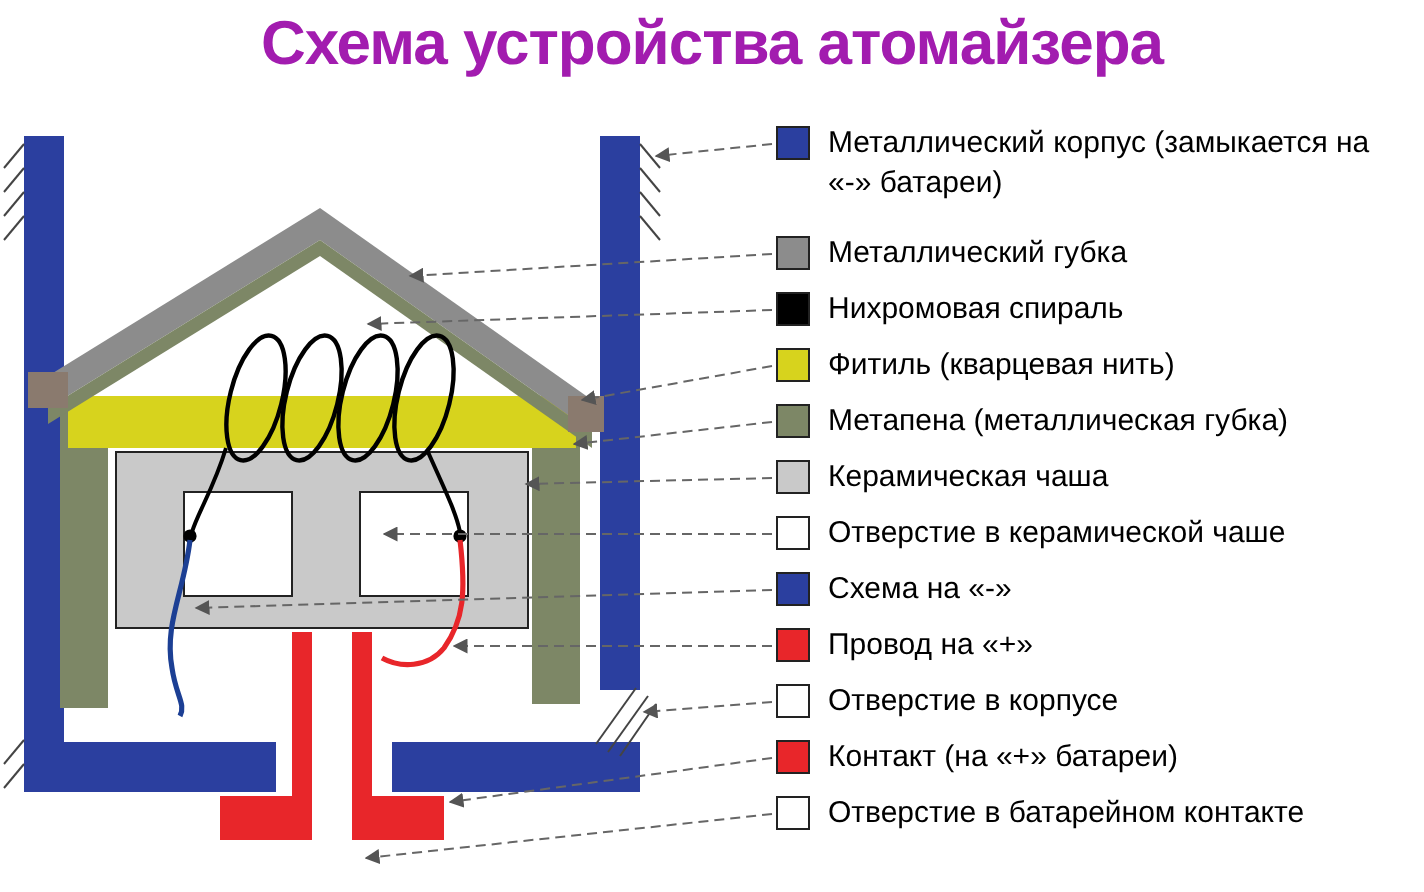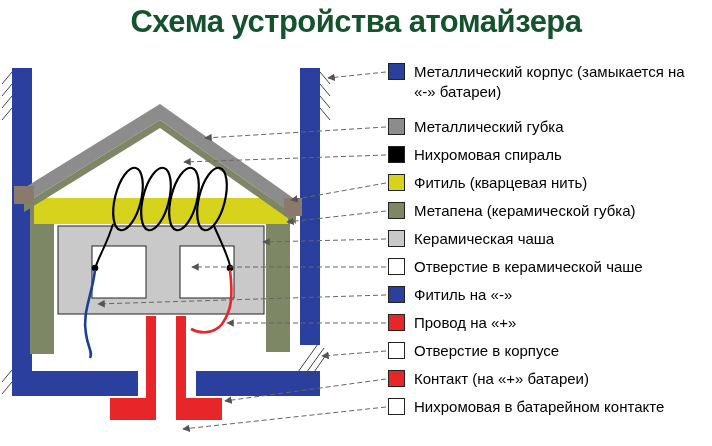--- a/index.html
+++ b/index.html
@@ -1,20 +1,20 @@
 <!DOCTYPE html>
 <html><head>
 <meta charset="utf-8">
 <style>
   * { margin:0; padding:0; box-sizing:border-box; }
   html,body { width:712px; height:446px; }
   body { font-family:"Liberation Sans", sans-serif; background:#fff; }
   #canvas { position:relative; width:712px; height:446px; overflow:hidden; background:#fff; }
   .page-title { position:absolute; top:4px; left:0; width:100%; text-align:center;
-                font-size:31px; font-weight:bold; color:#14532d; letter-spacing:-0.5px; }
+                font-size:31px; font-weight:bold; color:#a21caf; letter-spacing:-0.5px; }
   #diagram-svg { position:absolute; top:0; left:0; }
   .legend { position:absolute; left:388px; top:0; width:322px; height:446px; }
   .legend-item { position:absolute; left:0; display:flex; align-items:flex-start; width:322px; }
   .swatch { width:17px; height:17px; border:1px solid #222; margin-right:9px;
             flex:0 0 17px; margin-top:1px; background:#fff; }
   .legend-label { font-size:15px; line-height:20px; color:#000; }
 </style>
 </head>
 <body>
 
@@ -123,45 +123,45 @@
     <div class="legend-item" style="top:173px">
       <span class="swatch" style="background-color: rgb(215, 211, 29);"></span>
       <span class="legend-label">Фитиль (кварцевая нить)</span>
     </div>
     <div class="legend-item" style="top:145px">
       <span class="swatch" style="background-color: rgb(0, 0, 0);"></span>
       <span class="legend-label">Нихромовая спираль</span>
     </div>
     <div class="legend-item" style="top:201px">
       <span class="swatch" style="background-color: rgb(125, 135, 102);"></span>
-      <span class="legend-label">Метапена (керамической губка)</span>
+      <span class="legend-label">Метапена (металлическая губка)</span>
     </div>
     <div class="legend-item" style="top:257px">
       <span class="swatch" style="background-color: rgb(255, 255, 255);"></span>
       <span class="legend-label">Отверстие в керамической чаше</span>
     </div>
     <div class="legend-item" style="top:229px">
       <span class="swatch" style="background-color: rgb(201, 201, 201);"></span>
       <span class="legend-label">Керамическая чаша</span>
     </div>
     <div class="legend-item" style="top:285px">
       <span class="swatch" style="background-color: rgb(43, 63, 159);"></span>
-      <span class="legend-label">Фитиль на «-»</span>
+      <span class="legend-label">Схема на «-»</span>
     </div>
     <div class="legend-item" style="top:313px">
       <span class="swatch" style="background-color: rgb(232, 38, 42);"></span>
       <span class="legend-label">Провод на «+»</span>
     </div>
     <div class="legend-item" style="top:369px">
       <span class="swatch" style="background-color: rgb(232, 38, 42);"></span>
       <span class="legend-label">Контакт (на «+» батареи)</span>
     </div>
     <div class="legend-item" style="top:341px">
       <span class="swatch" style="background-color: rgb(255, 255, 255);"></span>
       <span class="legend-label">Отверстие в корпусе</span>
     </div>
     <div class="legend-item" style="top:397px">
       <span class="swatch" style="background-color: rgb(255, 255, 255);"></span>
-      <span class="legend-label">Нихромовая в батарейном контакте</span>
+      <span class="legend-label">Отверстие в батарейном контакте</span>
     </div>
   </div>
 
 </div>
 
 </body></html>

